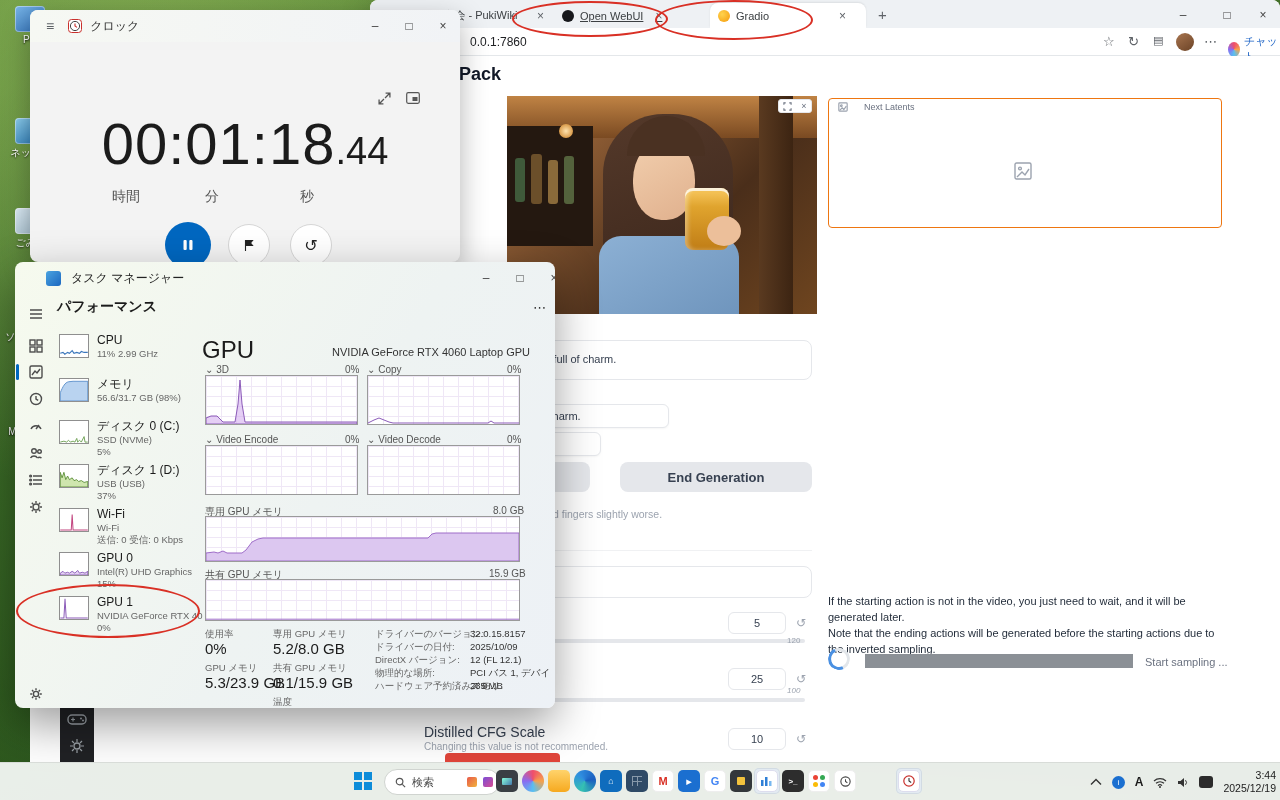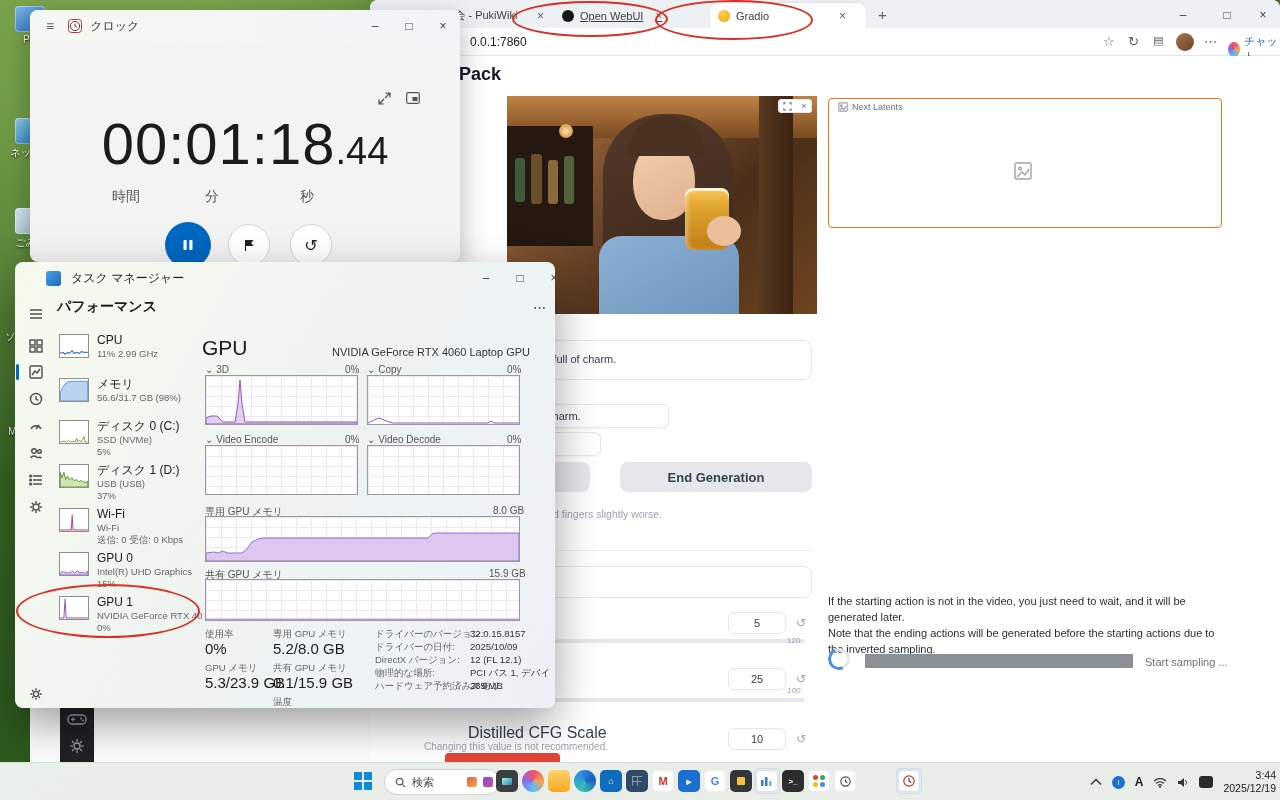--- a/index.html
+++ b/index.html
@@ -35,21 +35,21 @@
   .tab .tclose { color:#5f6368; font-size:12px; margin-left:6px; }
   .toolbar { position:absolute; left:0; top:28px; width:100%; height:28px; background:#fff; border-bottom:1px solid #e4e7ea; }
   .urltext { position:absolute; left:100px; top:7px; font-size:12px; color:#202124; }
   .tb-ic { position:absolute; top:6px; font-size:13px; color:#5f6368; }
   .avatar { position:absolute; width:18px; height:18px; border-radius:50%; background:linear-gradient(145deg,#a87550,#6b4326); }
   .copilot { width:15px; height:15px; border-radius:50%; background:conic-gradient(#ef4e6b,#f6a24b,#57c0f2,#8a6cf0,#ef4e6b); }
   .g-box { position:absolute; border:1px solid #e5e7eb; border-radius:8px; background:#fff; }
   .g-chipbtn { position:absolute; border:1px solid #e5e7eb; border-radius:6px; background:#fff; font-size:11px; color:#374151; display:flex; align-items:center; padding:0 10px; box-shadow:0 1px 2px rgba(0,0,0,.04); }
   .g-btn { position:absolute; background:#e5e7eb; border-radius:8px; display:flex; align-items:center; justify-content:center; font-size:13px; font-weight:700; color:#374151; }
   .g-orange { position:absolute; border:1.6px solid #ee7611; border-radius:4px; background:#fff; }
-  .g-label-chip { position:absolute; background:#fff; padding:1px 6px; font-size:9px; color:#6b7280; display:flex; gap:4px; align-items:flex-start; border-radius:3px; }
+  .g-label-chip { position:absolute; background:#fff; padding:1px 6px; font-size:9px; color:#6b7280; display:flex; gap:16px; align-items:flex-start; border-radius:3px; }
   .g-num { position:absolute; width:58px; height:22px; border:1px solid #e5e7eb; border-radius:6px; font-size:11px; color:#374151; display:flex; align-items:center; justify-content:center; background:#fff; }
   .g-reset { position:absolute; width:18px; height:18px; font-size:12px; color:#9ca3af; text-align:center; line-height:18px; }
   .g-track { position:absolute; height:4px; background:#e5e7eb; border-radius:2px; }
   .g-track .fill { height:4px; background:#9ca3af; border-radius:2px; }
   .g-max { position:absolute; font-size:8px; color:#9ca3af; }
   .g-note { position:absolute; left:828px; width:400px; font-size:11px; color:#1f2937; line-height:1.45; }
   .spinner { position:absolute; width:22px; height:22px; border-radius:50%; border:3px solid #e2e6ea; border-left-color:#4a90e2; border-bottom-color:#4a90e2; transform:rotate(20deg); }
   .pbar { position:absolute; background:#8b9096; }
   .ph-ic { stroke:#9ca3af; fill:none; stroke-width:1.4; }
 
@@ -221,21 +221,21 @@
 
       <div class="g-num" style="left:358px;top:612px;">
         <span>25</span>
       </div>
       <div class="g-reset" style="left:422px;top:614px;">↺</div>
       <div class="g-track" style="left:50px;top:642px;width:385px;">
           <div class="fill" style="width:96px;"></div>
         </div>
       <div class="g-max" style="left:417px;top:630px;font-style:italic;">100</div>
 
-      <div class="abs" style="left:54px;top:668px;font-size:16px;color:#374151;margin-left:44px;">Distilled CFG Scale</div>
+      <div class="abs" style="left:54px;top:668px;font-size:14px;color:#374151;">Distilled CFG Scale</div>
       <div class="abs" style="left:54px;top:685px;font-size:10px;color:#9ca3af;">Changing this value is not recommended.</div>
       <div class="g-num" style="left:358px;top:672px;">
         <span>10</span>
       </div>
       <div class="g-reset" style="left:422px;top:674px;">↺</div>
       <div class="abs" style="left:75px;top:697px;width:115px;height:9px;background:#e0453a;border-radius:4px 4px 0 0;"></div>
 
       <div class="g-orange" style="left:458px;top:42px;width:394px;height:130px;">
         <div class="g-label-chip" style="left:3px;top:2px;">
           <svg width="10" height="10" viewBox="0 0 12 12" class="ph-ic">
@@ -437,21 +437,21 @@
       <svg class="minig" viewBox="0 0 30 24">
           <path d="M0 23h4L5.2 2 6.5 23h23.5" fill="none" stroke="#8b5bb8" stroke-width="1.1"></path>
         </svg>
       <div>
           <div class="nm">GPU 1</div>
           <div class="s1">NVIDIA GeForce RTX 40</div>
           <div class="s2">0%</div>
         </div>
     </div>
 
-    <div class="abs" style="left:187px;top:74px;font-size:21px;color:#1b1b1b;">GPU</div>
+    <div class="abs" style="left:187px;top:74px;font-size:24px;color:#1b1b1b;">GPU</div>
     <div class="abs" style="left:188px;top:84px;width:327px;text-align:right;font-size:11px;color:#333;">NVIDIA GeForce RTX 4060 Laptop GPU</div>
 
     <div class="ch-lab" style="left:190px;top:102px;"><span>⌄</span> <span>3D</span></div>
     <div class="ch-val" style="left:330px;top:102px;">0%</div>
     <div class="ch-lab" style="left:352px;top:102px;"><span>⌄</span> <span>Copy</span></div>
     <div class="ch-val" style="left:492px;top:102px;">0%</div>
     <div class="chart" style="left:190px;top:113px;width:153px;height:50px;">
       <svg width="151" height="48" viewBox="0 0 151 48">
           <path d="M0 42l5-2h6l4 4 2 2h12l3-18 2-24 2 24 3 18h112v2H0Z" fill="#cfa8ec" fill-opacity=".55" stroke="#8b5bb8" stroke-width="1"></path>
         </svg>

